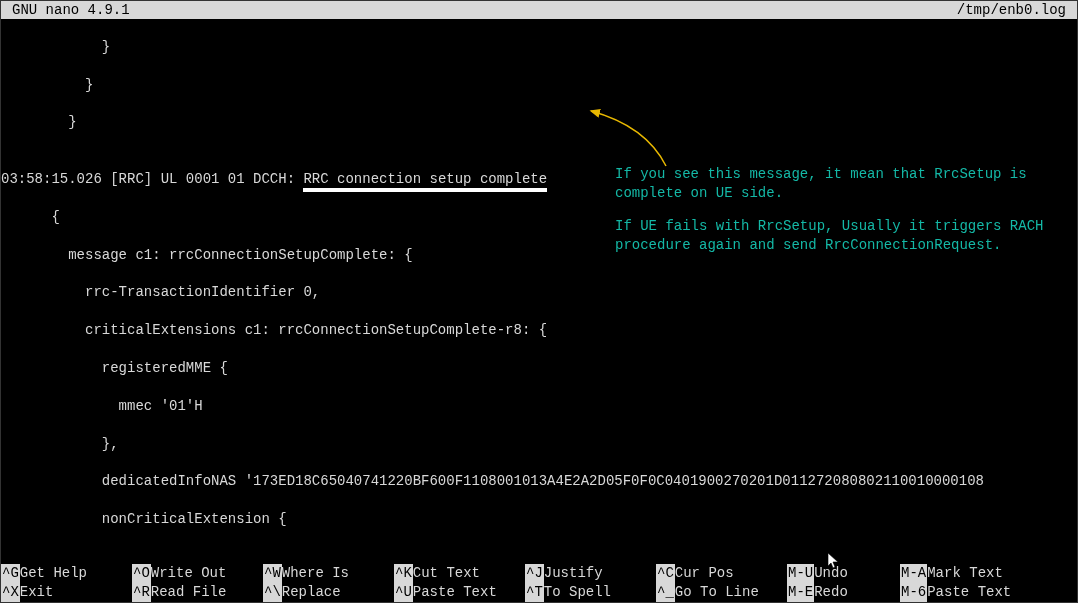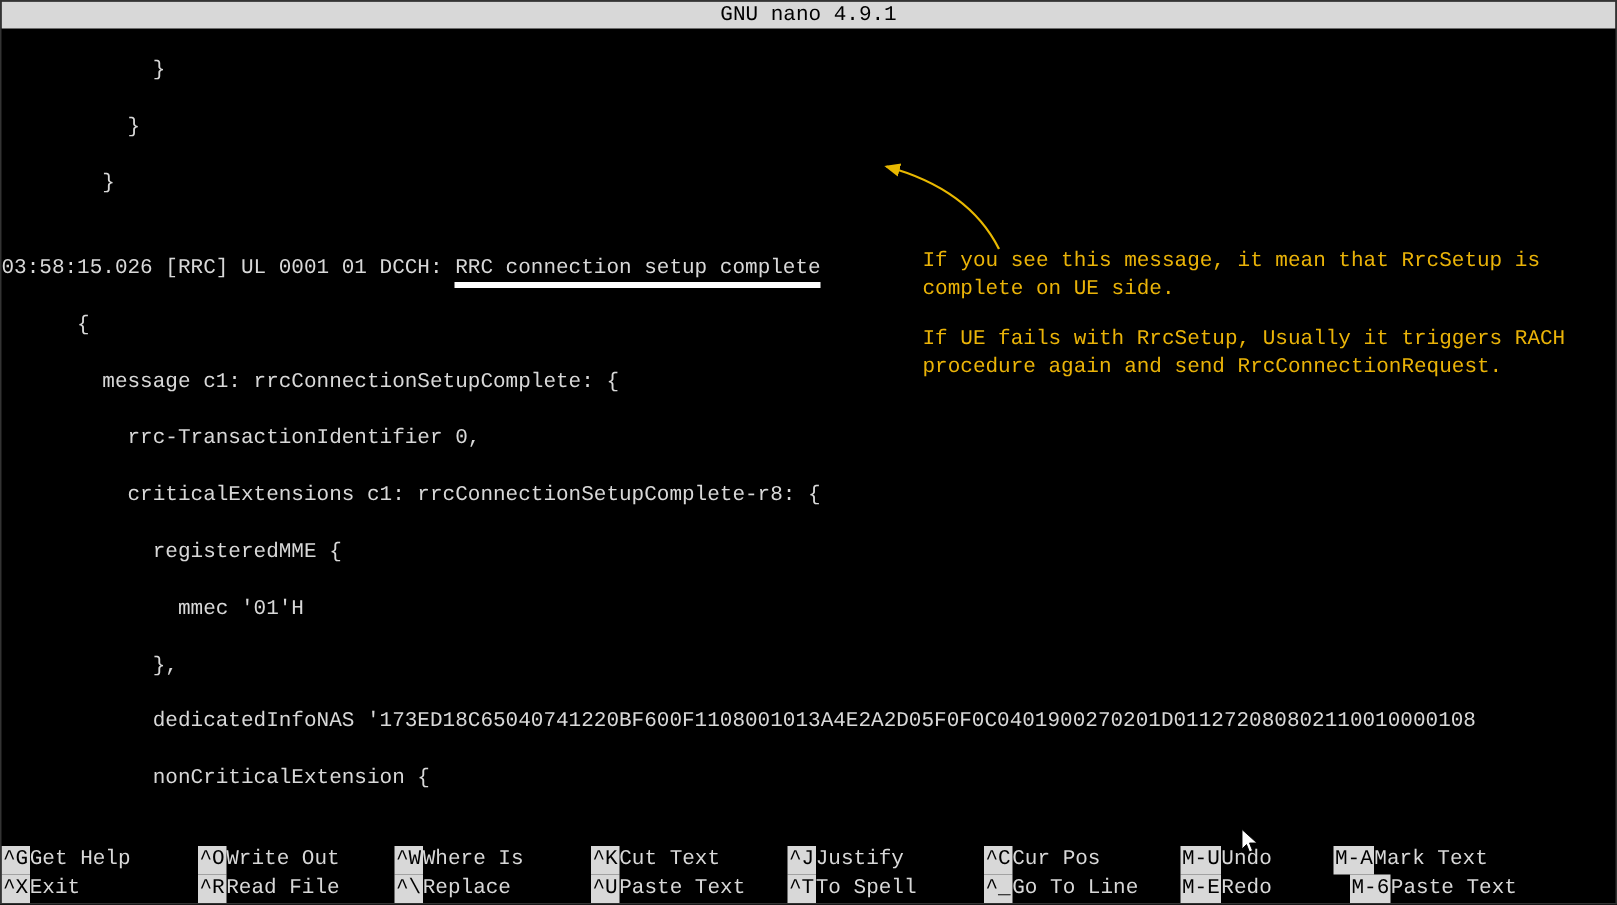--- a/index.html
+++ b/index.html
@@ -15,38 +15,37 @@
       position: relative;
       border: 1px solid #333;
     }
     .header-bar {
       background: #d8d8d8;
       color: #000;
       display: flex;
       padding: 0 11px;
       height: 18px;
       align-items: center;
-      flex-direction: column;
     }
     .header-left { flex: 0 0 auto; }
     .header-center { flex: 1; text-align: right; }
     .content {
       padding: 0;
       white-space: pre;
       overflow: hidden;
     }
     .line { white-space: pre; }
     .highlight {
       color: #d8d8d8;
       border-bottom: 4px solid #ffffff;
       padding-bottom: 1px;
     }
     .annotation-box {
       position: absolute;
-      color: #eab308;
+      color: #14b8a6;
       font-family: 'Consolas', 'Courier New', monospace;
       font-size: 14px;
       line-height: 1.35;
       white-space: normal;
       z-index: 5;
     }
     .arrow-svg {
       position: absolute;
       z-index: 4;
       pointer-events: none;
@@ -154,21 +153,21 @@
         <span> Cut Text</span>
       </div>
     <div class="footer-item">
         <span class="key-inv">^J</span>
         <span> Justify</span>
       </div>
     <div class="footer-item">
         <span class="key-inv">^C</span>
         <span> Cur Pos</span>
       </div>
-    <div class="footer-item" style="width:102px">
+    <div class="footer-item" style="width:113px">
         <span class="key-inv">M-U</span>
         <span> Undo</span>
       </div>
     <div class="footer-item">
         <span class="key-inv">M-A</span>
         <span> Mark Text</span>
       </div>
   </div>
   <div class="footer-row">
     <div class="footer-item">

